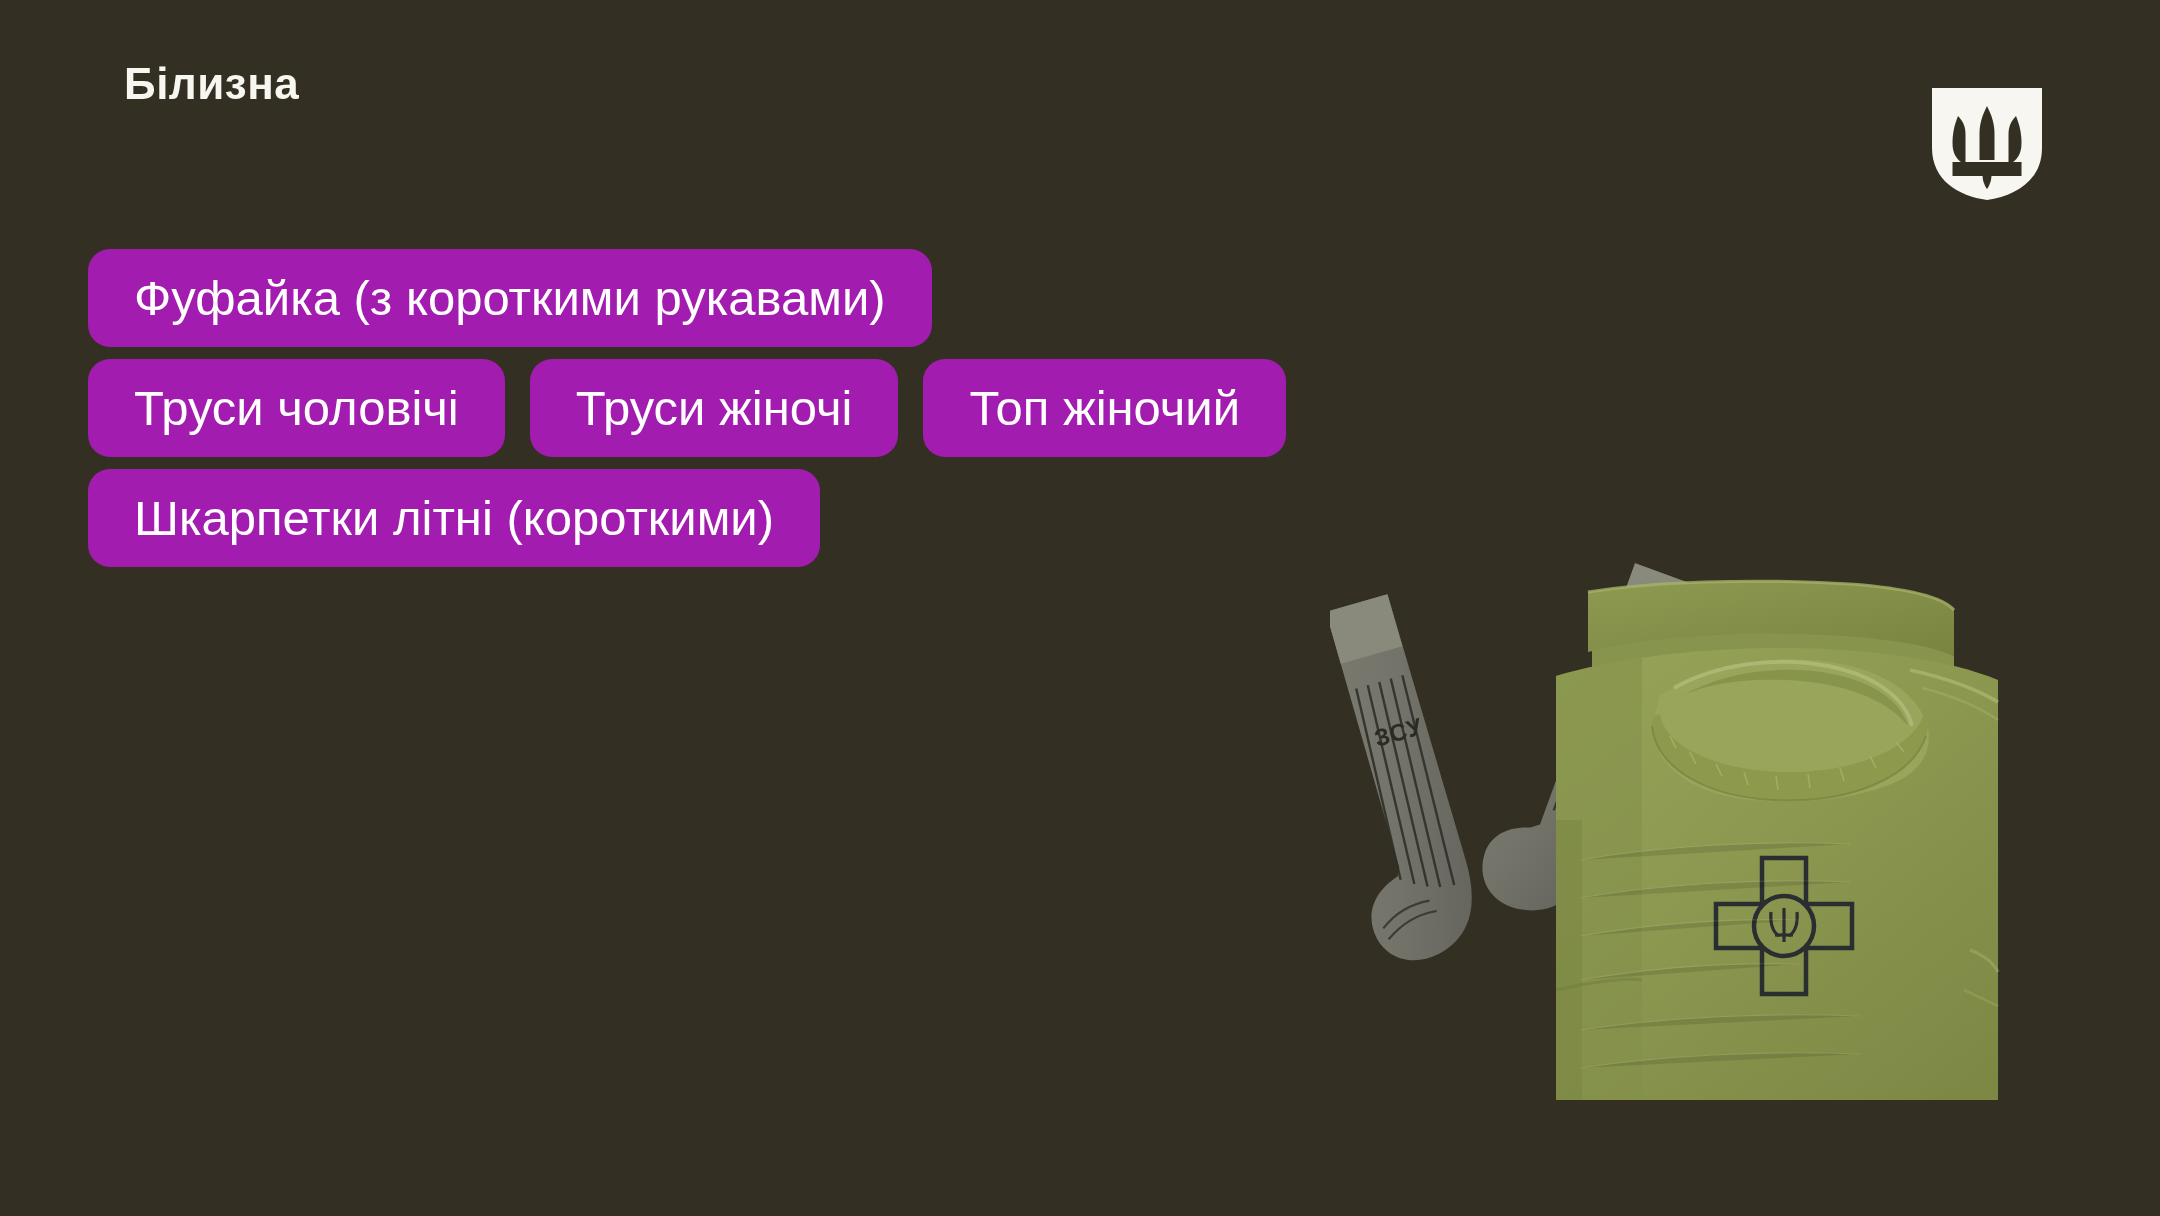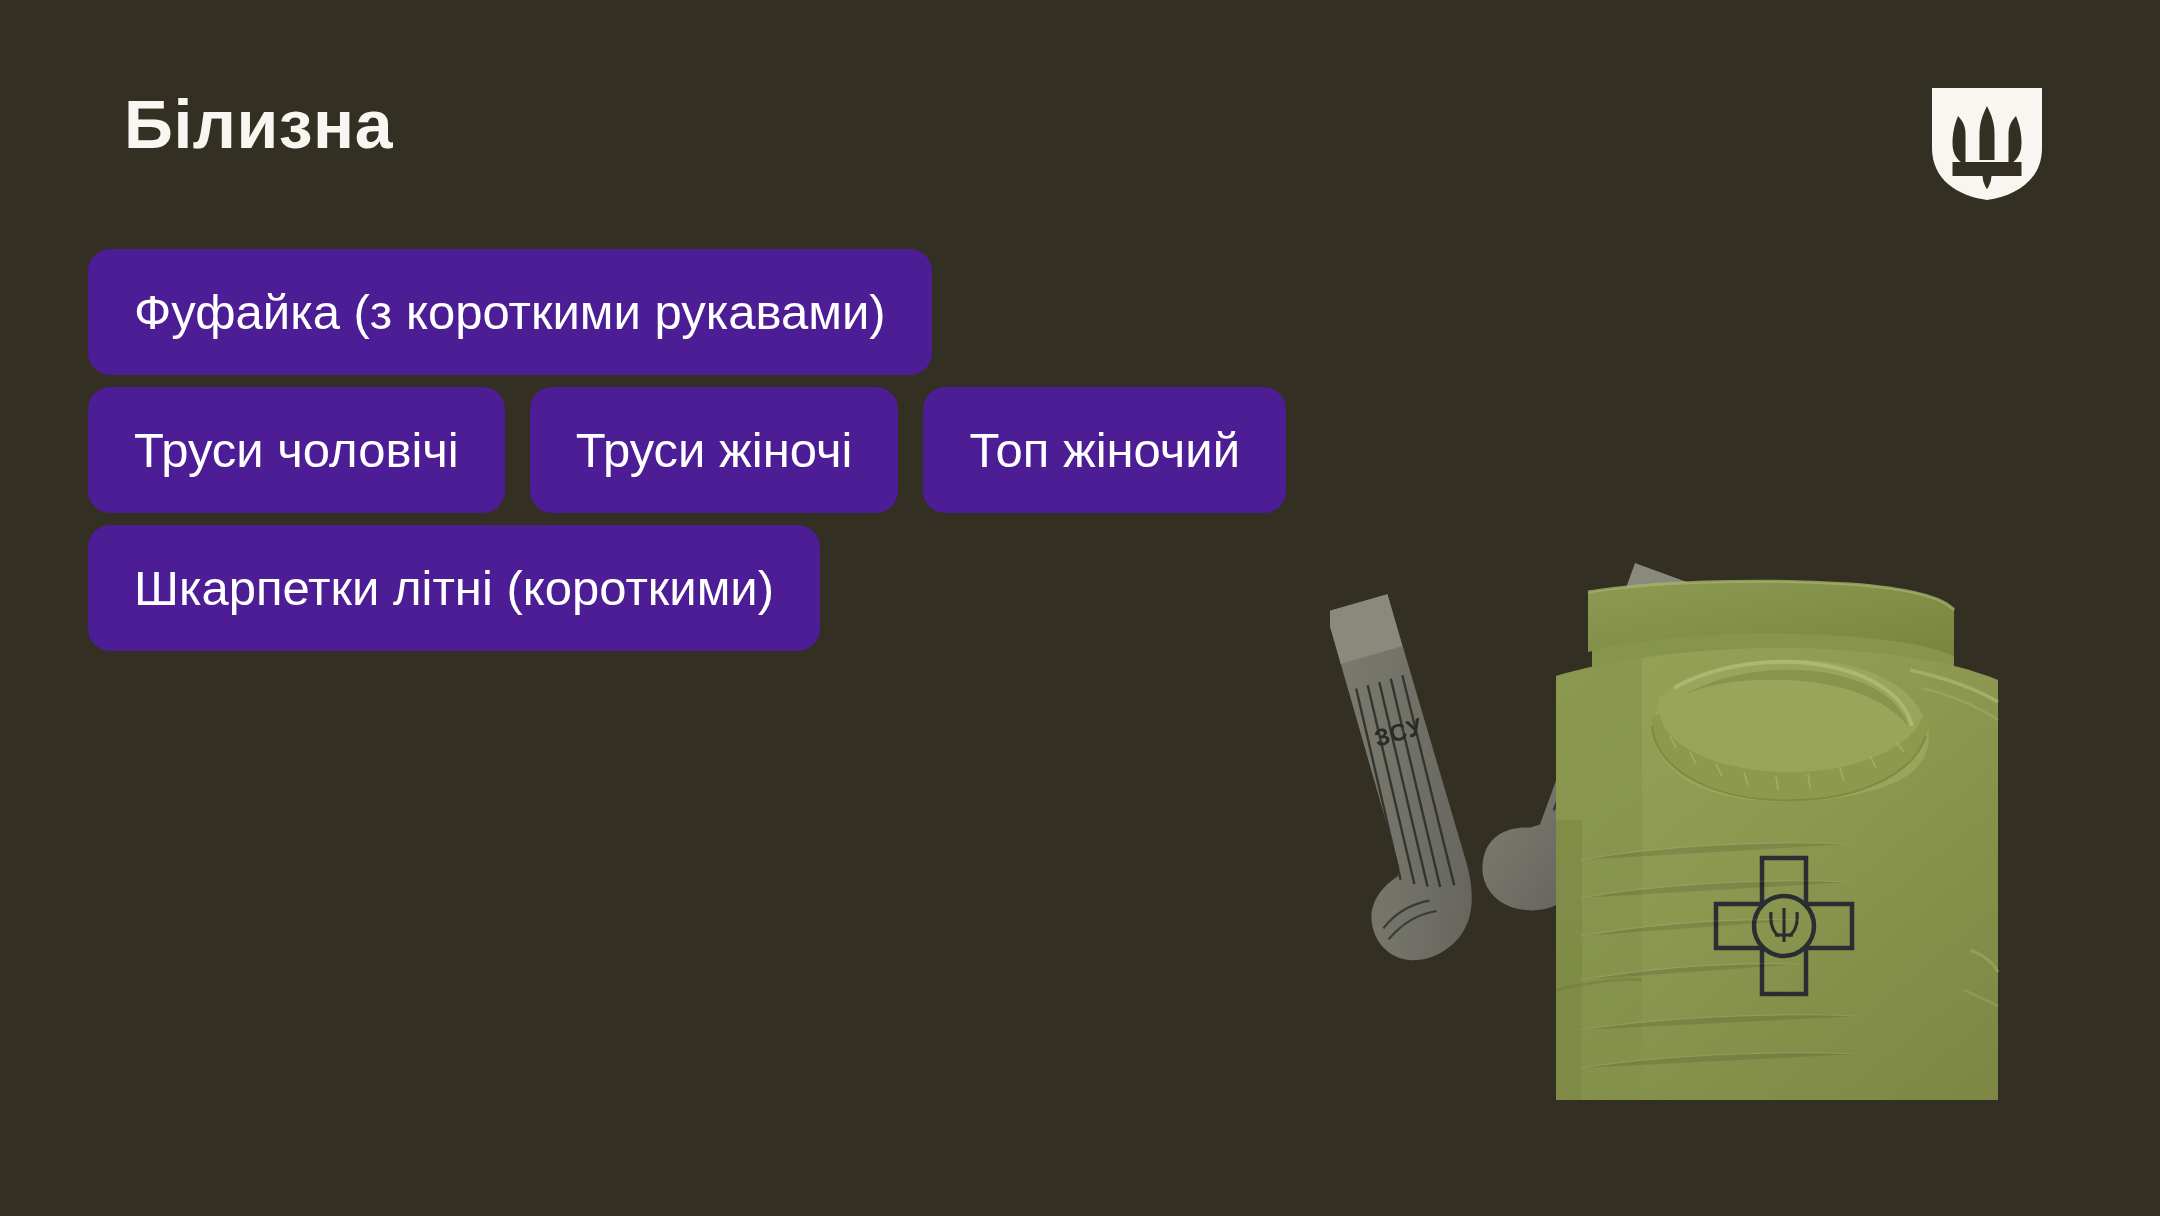--- a/index.html
+++ b/index.html
@@ -16,27 +16,26 @@
   #root {
     position: absolute;
     inset: 0;
   }
 
   
   .page-title {
     position: absolute;
     left: 124px;
     top: 62px;
-    font-size: 68px;
+    font-size: 44px;
     font-weight: 700;
     color: #F7F6F0;
     letter-spacing: 0.5px;
     line-height: 1;
     white-space: nowrap;
-    margin-top: 28px;
   }
   .brand-emblem {
     position: absolute;
     left: 1932px;
     top: 88px;
     width: 110px;
     height: 112px;
   }
   .brand-emblem svg { display: block; width: 100%; height: 100%; }
 
@@ -47,23 +46,23 @@
     top: 249px;
     width: 1320px;
   }
   .pill-row {
     display: flex;
     flex-direction: row;
     gap: 25px;
     margin-bottom: 12px;
   }
   .pill {
-    background: #4c1d95;
+    background: #a21caf;
     border-radius: 22px;
-    height: 126px;
+    height: 98px;
     display: flex;
     align-items: center;
     padding: 0 46px;
     white-space: nowrap;
   }
   .pill-label {
     font-size: 49px;
     font-weight: 500;
     color: #FFFFFF;
     line-height: 1;

